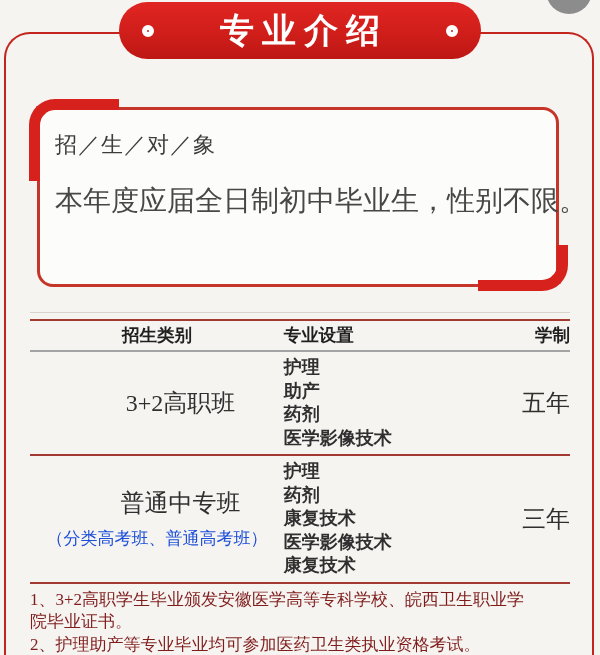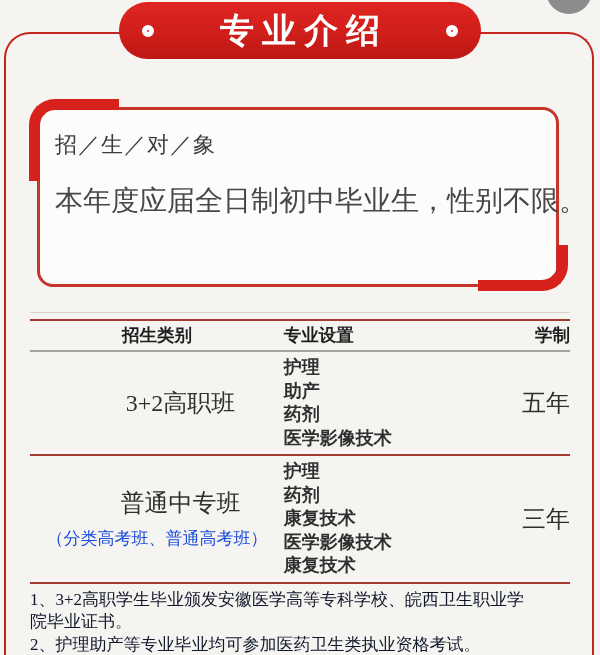--- a/index.html
+++ b/index.html
@@ -77,21 +77,21 @@
   .c1 { width:47%; text-align:center; }
   .c2 { width:31%; }
   .c3 { width:22%; text-align:right; }
   .cell-text { font-size:24px; color:#2f2f2f;margin-left:47px; }
   .major-line { font-size:18px; line-height:23.5px; color:#2f2f2f;font-weight:bold; }
   .row-pad { padding:4px 0; }
   .cat-sub { font-size:17px; color:#1d4ed8; margin-top:8px; white-space:nowrap; }
   .notes {
     padding:5px 0 6px; border-bottom:2.5px solid #a23a31;
   }
-  .note-line { font-size:17px; line-height:22.5px; color:#0f172a; white-space:nowrap; }
+  .note-line { font-size:17px; line-height:22.5px; color:#7f1d1d; white-space:nowrap; }
 </style>
 </head>
 <body>
 
 <div class="page">
 
   <div class="outer-frame"></div>
 
   <div class="gray-dot"></div>
 

